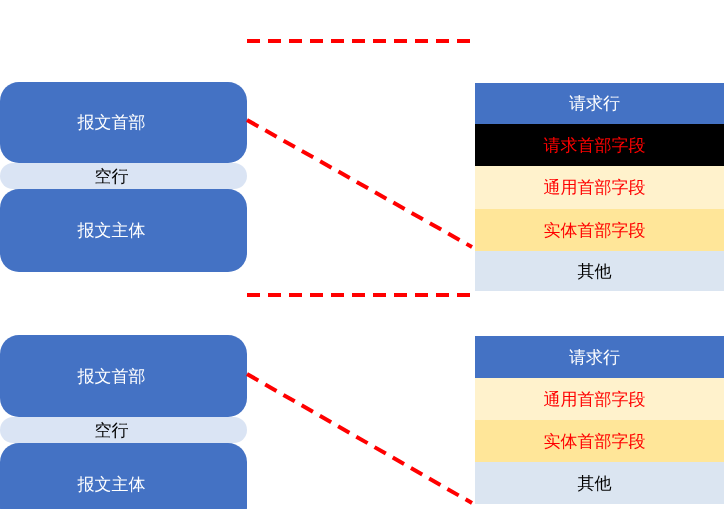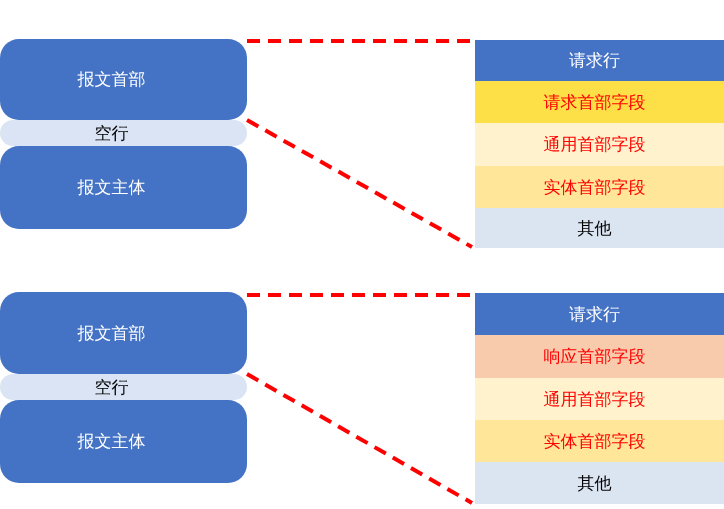--- a/index.html
+++ b/index.html
@@ -8,21 +8,21 @@
     background: #ffffff;
   }
   .canvas {
     position: relative;
     width: 724px;
     height: 509px;
     background: #ffffff;
     font-family: "Liberation Sans", "DejaVu Sans", sans-serif;
     overflow: hidden;
   }
-  .abs { position: absolute; }
+  .abs { position: absolute; margin-top: 43px; }
   .msg-box {
     left: 0;
     width: 247px;
     display: flex;
     flex-direction: column;
   }
   .sec {
     display: flex;
     align-items: center;
     justify-content: center;
@@ -65,35 +65,34 @@
 <div class="canvas">
 
   <div class="abs msg-box" style="top:39px;">
     <div class="sec" style="height: 81px; background-color: rgb(68, 114, 196); color: rgb(255, 255, 255);">报文首部</div>
     <div class="sec" style="height: 26px; background-color: rgb(218, 228, 244); color: rgb(0, 0, 0);">空行</div>
     <div class="sec" style="height: 83px; background-color: rgb(68, 114, 196); color: rgb(255, 255, 255);">报文主体</div>
   </div>
 
   <div class="abs detail-panel" style="top:40px;">
     <div class="row" style="height: 41px; background-color: rgb(68, 114, 196); color: rgb(255, 255, 255);">请求行</div>
-    <div class="row" style="height: 42px; background-color: #fde047; color: rgb(255, 0, 0);">请求首部字段</div>
+    <div class="row" style="height: 42px; background-color: #000000; color: rgb(255, 0, 0);">请求首部字段</div>
     <div class="row" style="height: 43px; background-color: rgb(255, 242, 204); color: rgb(255, 0, 0);">通用首部字段</div>
     <div class="row" style="height: 42px; background-color: rgb(255, 230, 153); color: rgb(255, 0, 0);">实体首部字段</div>
     <div class="row" style="height: 40px; background-color: rgb(219, 229, 241); color: rgb(0, 0, 0);">其他</div>
   </div>
 
   <div class="abs msg-box" style="top:292px;">
     <div class="sec" style="height: 82px; background-color: rgb(68, 114, 196); color: rgb(255, 255, 255);">报文首部</div>
     <div class="sec" style="height: 26px; background-color: rgb(218, 228, 244); color: rgb(0, 0, 0);">空行</div>
     <div class="sec" style="height: 83px; background-color: rgb(68, 114, 196); color: rgb(255, 255, 255);">报文主体</div>
   </div>
 
   <div class="abs detail-panel" style="top:293px;">
     <div class="row" style="height: 42px; background-color: rgb(68, 114, 196); color: rgb(255, 255, 255);">请求行</div>
-    <div class="row" style="height: 43px; background-color: rgb(248, 203, 173); color: rgb(255, 0, 0);">响应首部字段</div>
     <div class="row" style="height: 42px; background-color: rgb(255, 242, 204); color: rgb(255, 0, 0);">通用首部字段</div>
     <div class="row" style="height: 42px; background-color: rgb(255, 230, 153); color: rgb(255, 0, 0);">实体首部字段</div>
     <div class="row" style="height: 42px; background-color: rgb(219, 229, 241); color: rgb(0, 0, 0);">其他</div>
   </div>
 
   <svg class="connector-layer" viewBox="0 0 724 509">
     <line class="connector" x1="247" y1="41" x2="476" y2="41" style="stroke: rgb(255, 0, 0);"></line>
     <line class="connector" x1="247" y1="120" x2="472" y2="247" style="stroke: rgb(255, 0, 0);"></line>
     <line class="connector" x1="247" y1="295" x2="476" y2="295" style="stroke: rgb(255, 0, 0);"></line>
     <line class="connector" x1="247" y1="374" x2="472" y2="503" style="stroke: rgb(255, 0, 0);"></line>

